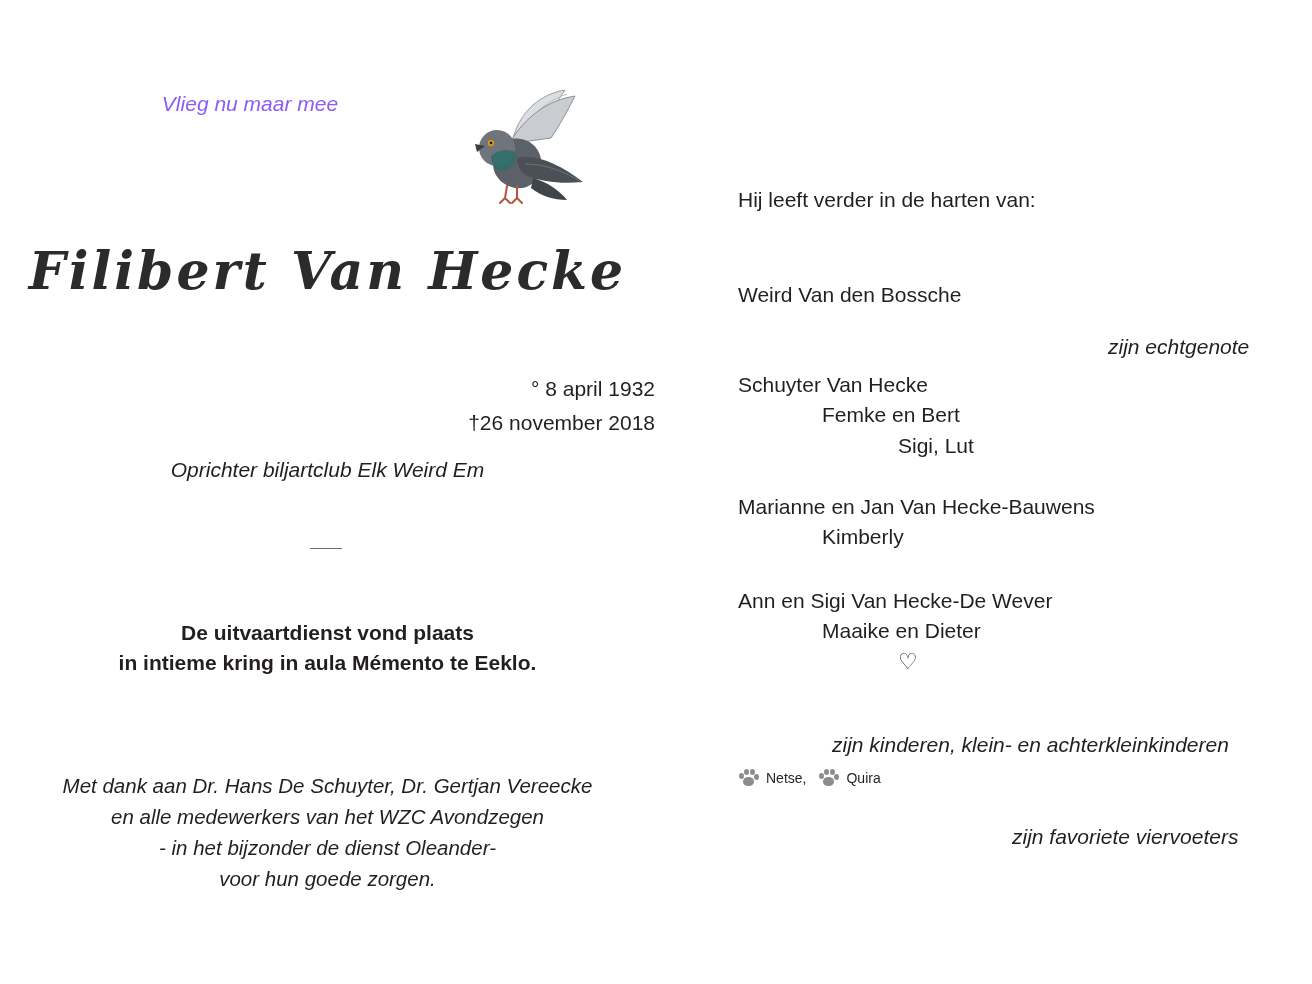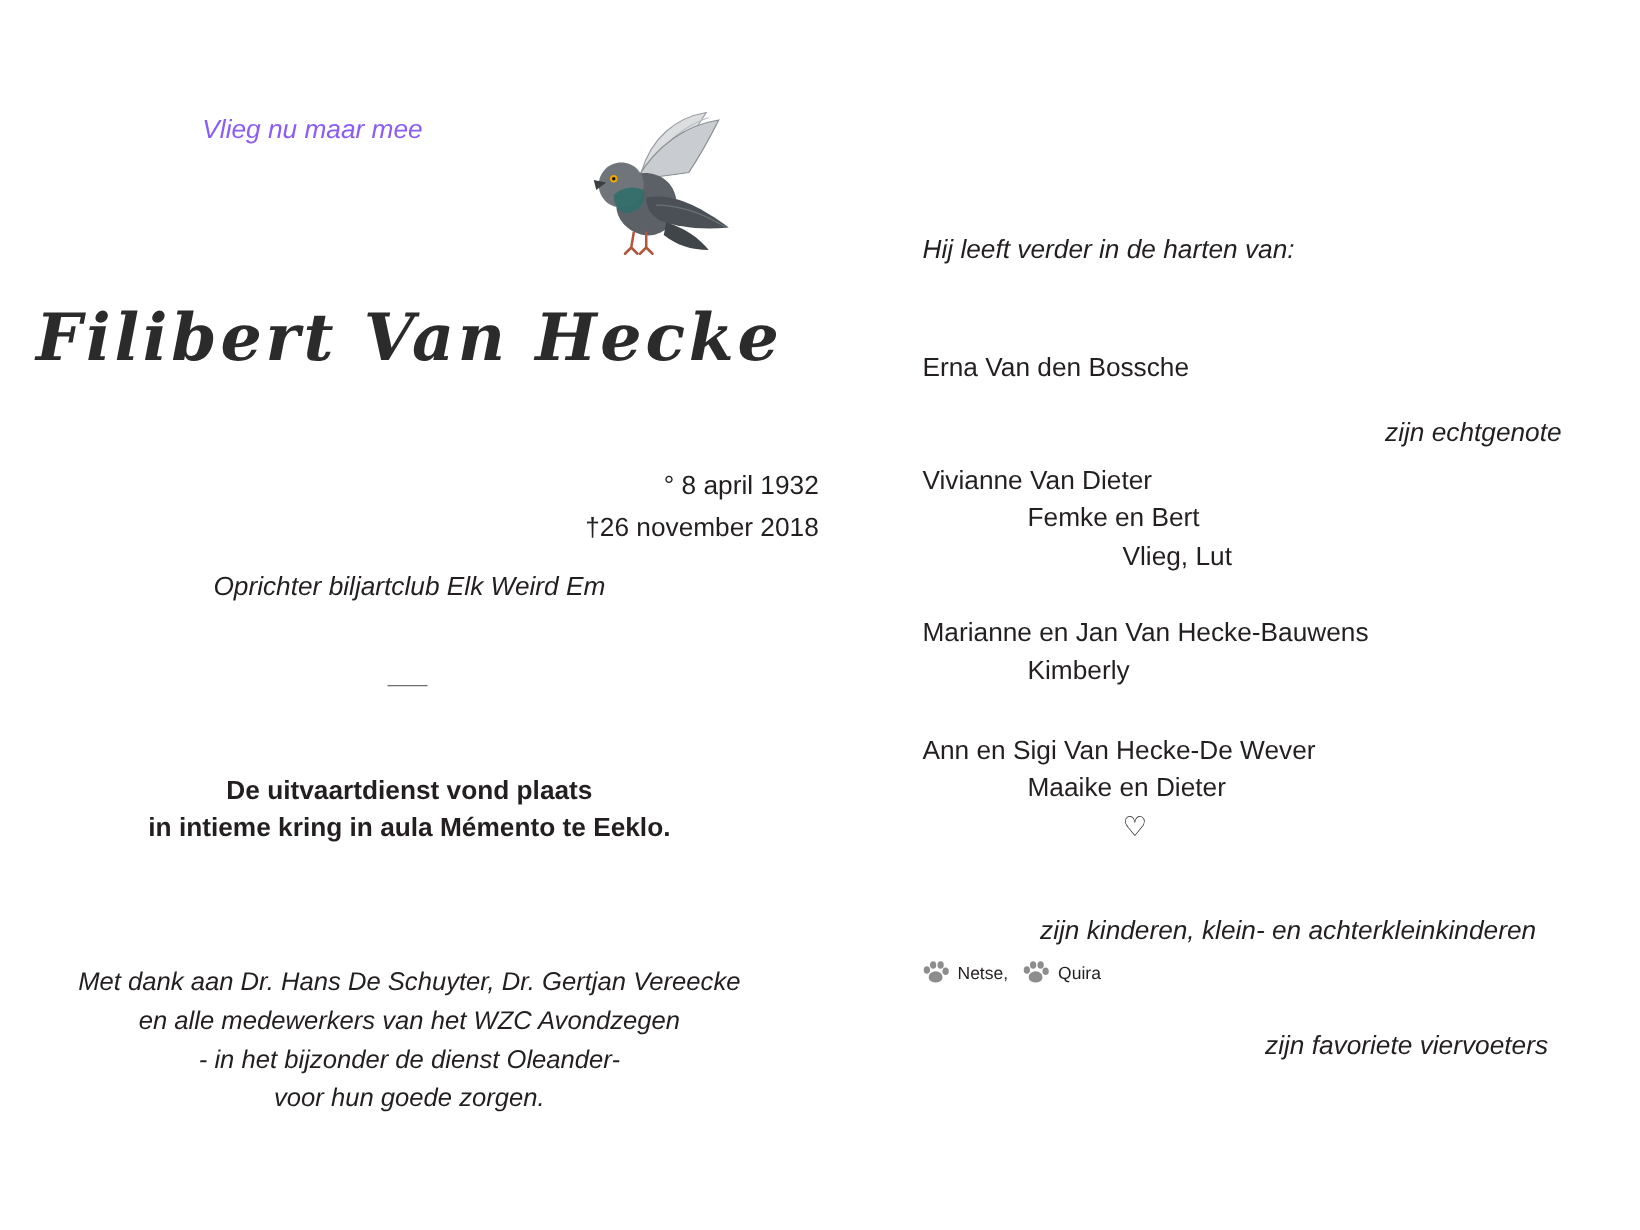--- a/index.html
+++ b/index.html
@@ -122,21 +122,20 @@
     left: 700px;
     top: 0;
     width: 612px;
     height: 984px;
   }
 
   .hearts-intro {
     position: absolute;
     left: 38px;
     top: 188px;
-    font-style: italic;
     font-size: 21px;
   }
 
   .survivor-block {
     position: absolute;
     left: 0;
     width: 600px;
     font-size: 21px;
     line-height: 1.45;
   }
@@ -268,28 +267,28 @@
       <div>- in het bijzonder de dienst Oleander-</div>
       <div>voor hun goede zorgen.</div>
     </div>
   </div>
 
   <div class="right-col">
 
     <div class="hearts-intro">Hij leeft verder in de harten van:</div>
 
     <div class="survivor-block sb-1">
-      <div class="name-line ind-0">Erna Van den Bossche</div>
+      <div class="name-line ind-0">Weird Van den Bossche</div>
     </div>
     <div class="relation rel-spouse">zijn echtgenote</div>
 
     <div class="survivor-block sb-2">
-      <div class="name-line ind-0">Vivianne Van Dieter</div>
+      <div class="name-line ind-0">Schuyter Van Hecke</div>
       <div class="name-line ind-1">Femke en Bert</div>
-      <div class="name-line ind-2">Vlieg, Lut</div>
+      <div class="name-line ind-2">Sigi, Lut</div>
     </div>
 
     <div class="survivor-block sb-3">
       <div class="name-line ind-0">Marianne en Jan Van Hecke-Bauwens</div>
       <div class="name-line ind-1">Kimberly</div>
     </div>
 
     <div class="survivor-block sb-4">
       <div class="name-line ind-0">Ann en Sigi Van Hecke-De Wever</div>
       <div class="name-line ind-1">Maaike en Dieter</div>

